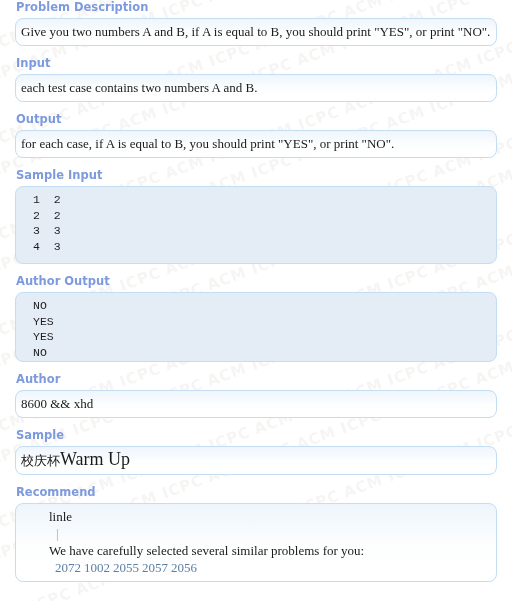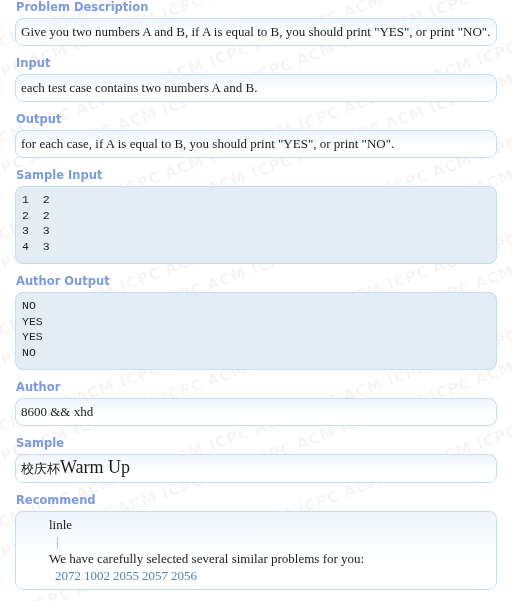--- a/index.html
+++ b/index.html
@@ -68,26 +68,26 @@
     min-height: 24px;
   }
 
   
   .sec-box.mono {
     background-image: none;
     background-color: #e4ecf6;
     font-family: "Liberation Mono", monospace;
     font-size: 11.5px;
     line-height: 15.5px;
-    padding: 5px 6px 7px 6px;
+    padding: 5px 6px 7px 17px;
     white-space: pre;
     color: #1f1f1f;
   }
   .sec-box.sample-in  { height: 78px; }
-  .sec-box.sample-out { height: 78px; }
+  .sec-box.sample-out { height: 70px; }
 
   
   .rec-line {
     display: flex;
     align-items: baseline;
     gap: 0;
     white-space: nowrap;
     flex-direction: column;
   }
   .rec-author { color: #1a1a1a; }

